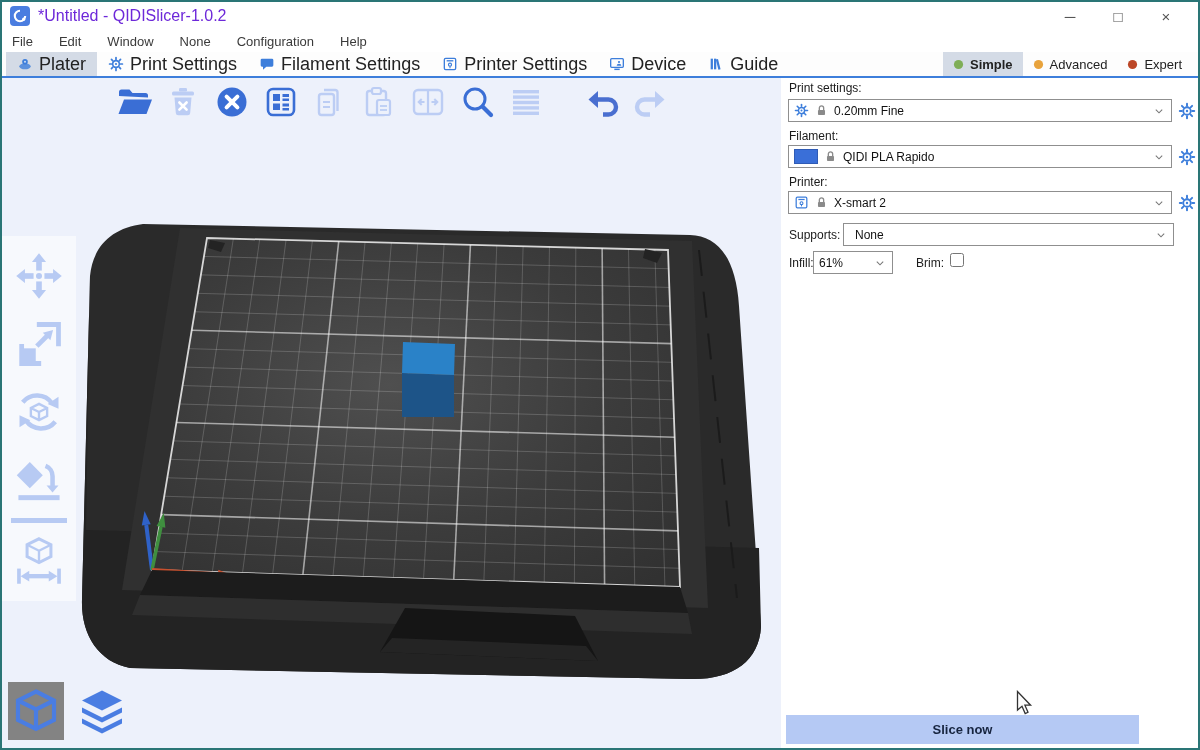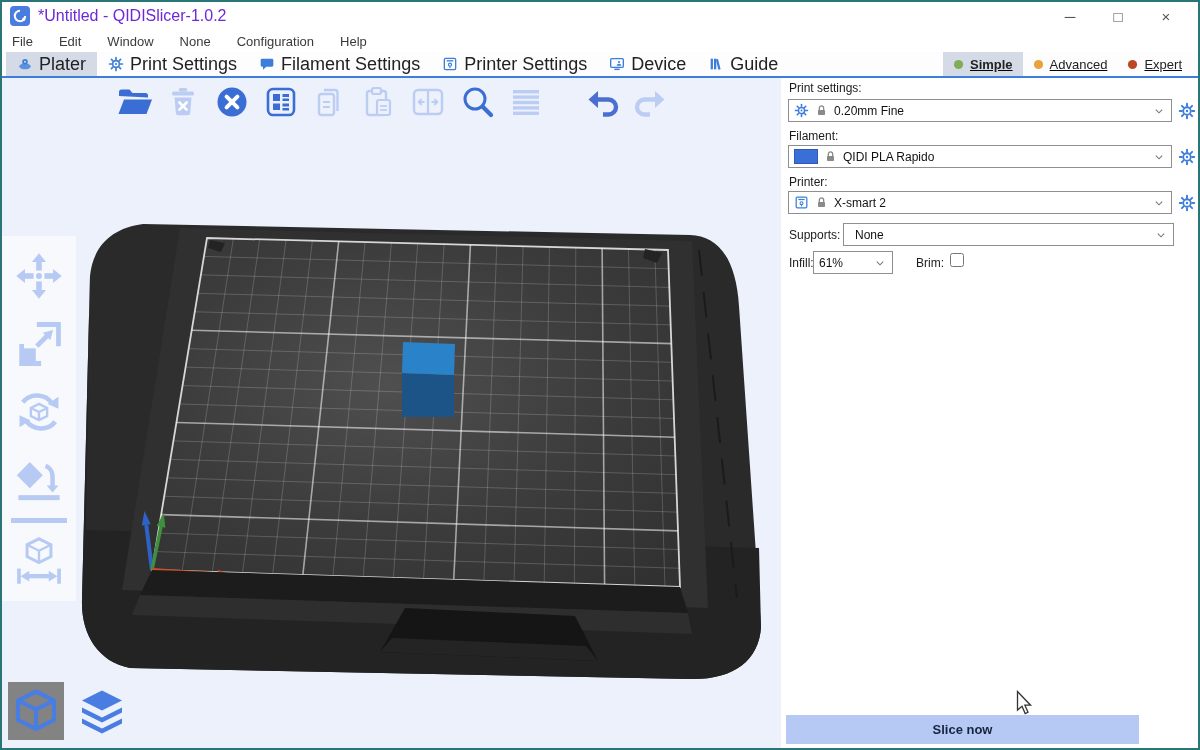--- a/index.html
+++ b/index.html
@@ -15,21 +15,21 @@
 
   
   .menubar{height:22px;display:flex;align-items:center;padding:0 10px;gap:26px;font-size:13px;color:#3a3a3a;background:#fff;}
   .menubar span{cursor:default;}
 
   
   .tabbar{height:24px;display:flex;align-items:stretch;background:#fdfdfd;border-bottom:2px solid #3d7edb;padding-left:4px;}
   .tab{display:flex;align-items:center;gap:6px;padding:0 11px;font-size:18px;color:#222;}
   .tab.selected{background:#d4dbe6;}
   .tab svg{width:16px;height:16px;color:#3d7edb;}
-  .modes{margin-left:auto;display:flex;margin-right:6px;text-decoration:underline;}
+  .modes{margin-left:auto;display:flex;margin-right:6px;}
   .mode{display:flex;align-items:center;gap:6px;padding:0 10px;font-size:13px;color:#222;}
   .mode.selected{background:#d4dbe6;font-weight:bold;}
   .dot{width:11px;height:11px;}
 
   
   .main{display:flex;height:670px;}
   .viewport{position:relative;width:779px;background:#edf1fb;overflow:hidden;}
   .scene{position:absolute;left:0;top:0;}
 
   

